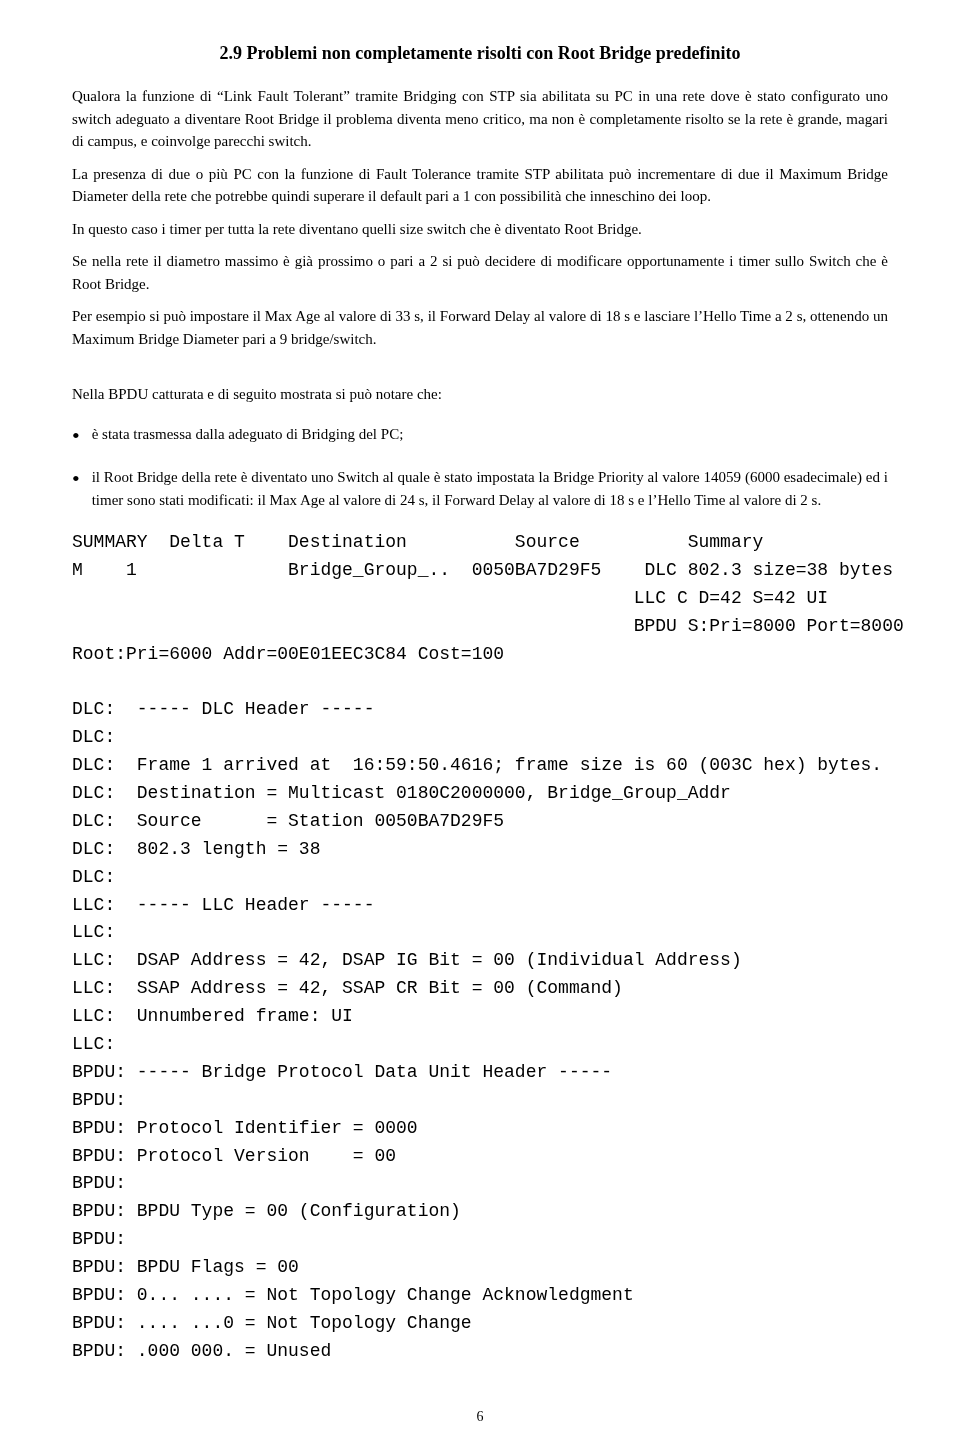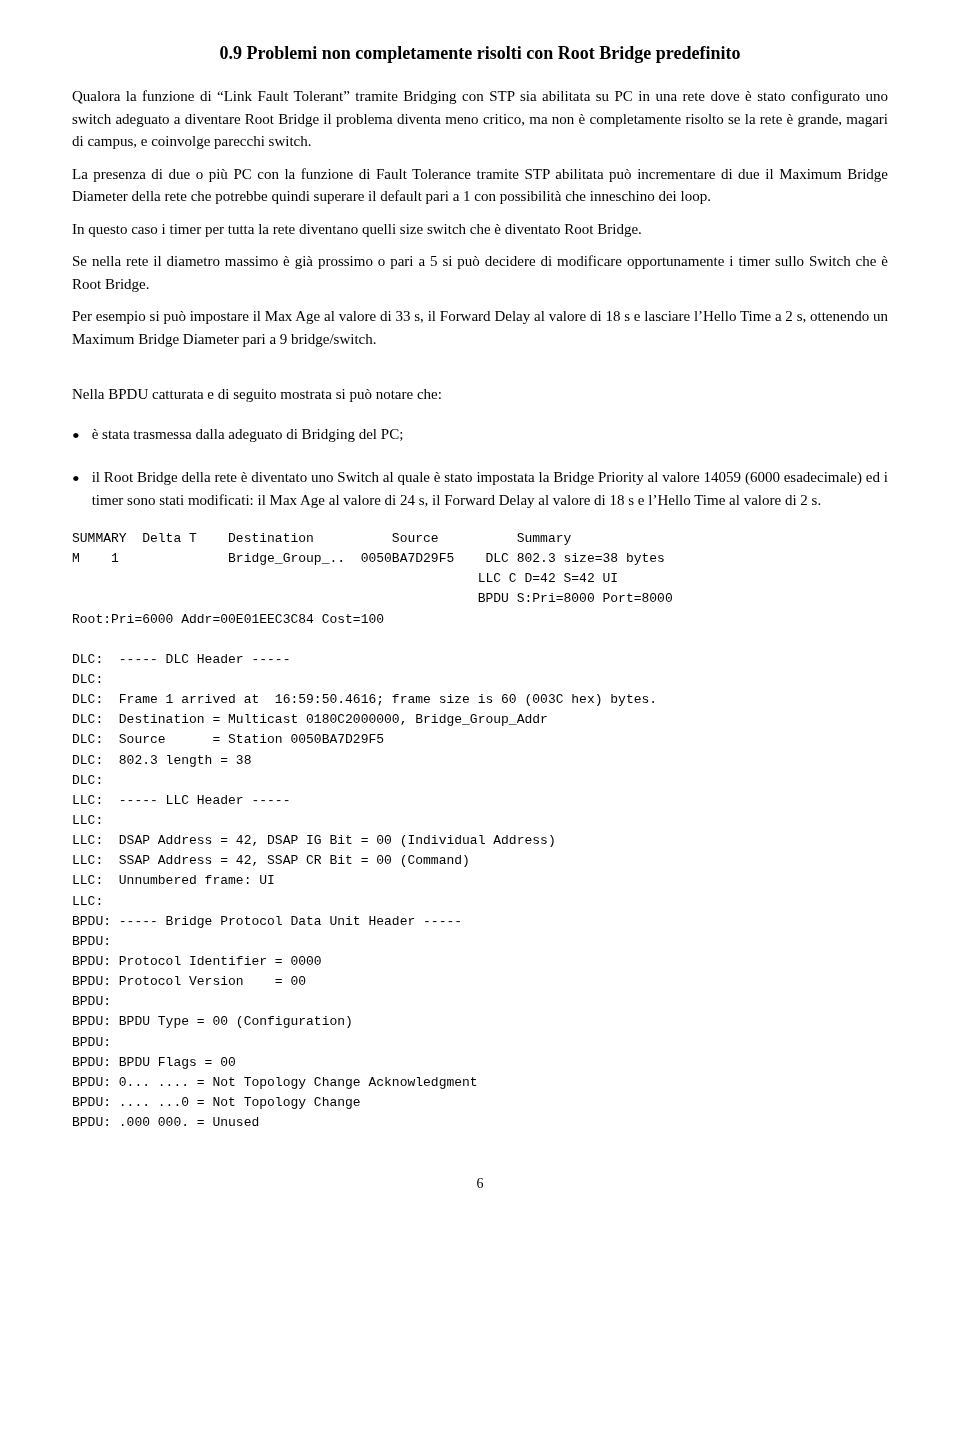--- a/index.html
+++ b/index.html
@@ -36,48 +36,48 @@
       margin-right: 12px;
       margin-top: -4px;
       flex-shrink: 0;
     }
     .bullet-text {
       text-align: justify;
       flex: 1;
     }
     .code-block {
       font-family: "Courier New", Courier, monospace;
-      font-size: 13px;
+      font-size: 18px;
       line-height: 1.55;
       margin: 18px 0 10px 0;
       white-space: pre;
     }
     .page-number {
       text-align: center;
       margin-top: 40px;
       font-size: 14px;
     }
     .intro-label {
       margin-bottom: 18px;
     }
   </style>
 </head>
 <body>
 
 
 
-<h2>0.9 Problemi non completamente risolti con Root Bridge predefinito</h2>
+<h2>2.9 Problemi non completamente risolti con Root Bridge predefinito</h2>
 
 <p class="body-text">Qualora la funzione di “Link Fault Tolerant” tramite Bridging con STP sia abilitata su PC in una rete dove è stato configurato uno switch adeguato a diventare Root Bridge il problema diventa meno critico, ma non è completamente risolto se la rete è grande, magari di campus, e coinvolge parecchi switch.</p>
 
 <p class="body-text">La presenza di due o più PC con la funzione di Fault Tolerance tramite STP abilitata può incrementare di due il Maximum Bridge Diameter della rete che potrebbe quindi superare il default pari a 1 con possibilità che inneschino dei loop.</p>
 
 <p class="body-text">In questo caso i timer per tutta la rete diventano quelli size switch che è diventato Root Bridge.</p>
 
-<p class="body-text">Se nella rete il diametro massimo è già prossimo o pari a 5 si può decidere di modificare opportunamente i timer sullo Switch che è Root Bridge.</p>
+<p class="body-text">Se nella rete il diametro massimo è già prossimo o pari a 2 si può decidere di modificare opportunamente i timer sullo Switch che è Root Bridge.</p>
 
 <p class="body-text">Per esempio si può impostare il Max Age al valore di 33 s, il Forward Delay al valore di 18 s e lasciare l’Hello Time a 2 s, ottenendo un Maximum Bridge Diameter pari a 9 bridge/switch.</p>
 
 <br>
 
 <p class="body-text intro-label">Nella BPDU catturata e di seguito mostrata si può notare che:</p>
 
 <div class="bullet-section">
   <div class="bullet-item">
     <span class="bullet-dot">•</span>

